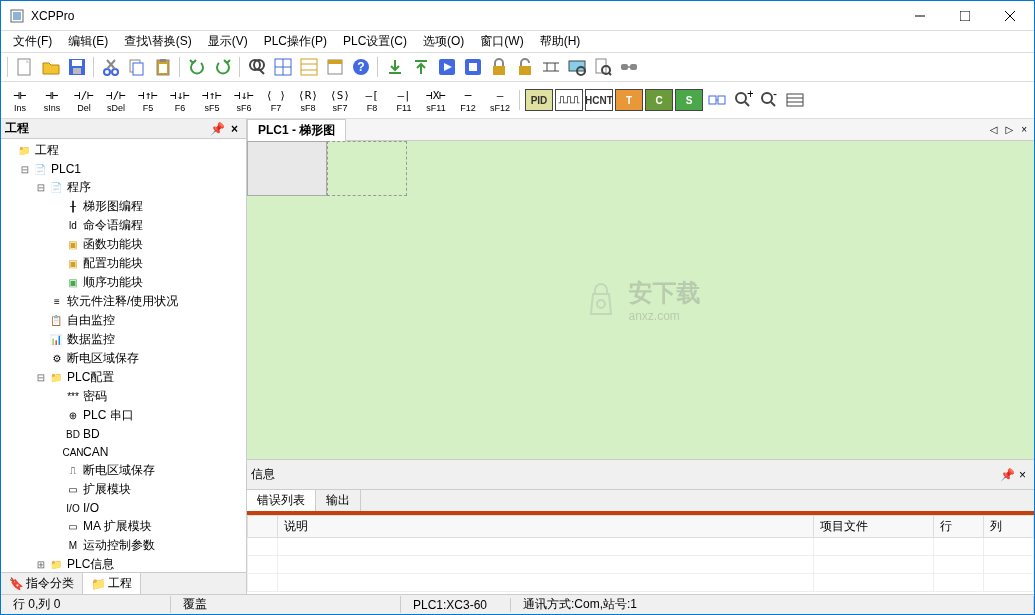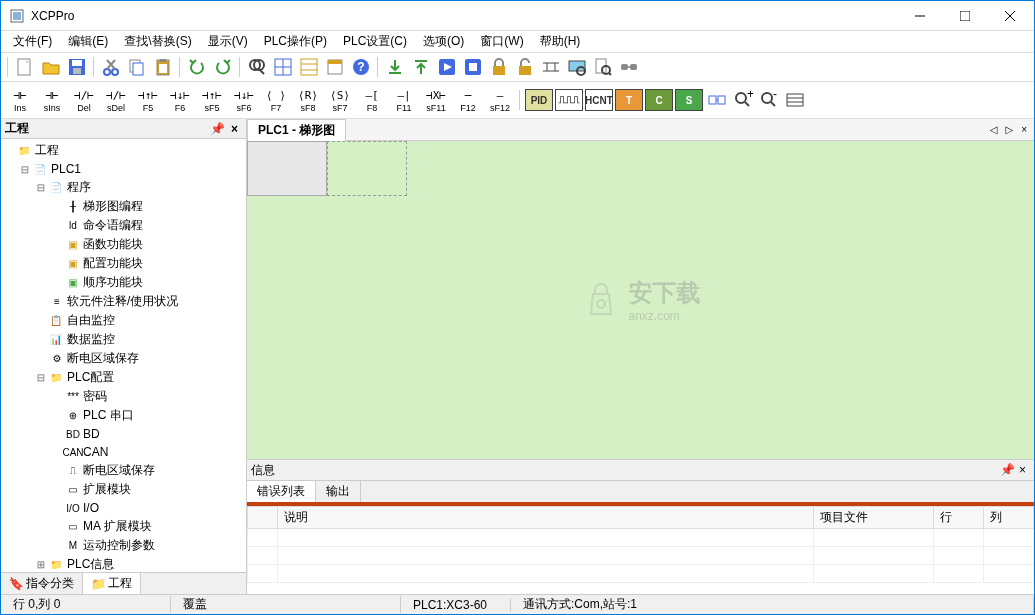--- a/index.html
+++ b/index.html
@@ -35,21 +35,21 @@
 .sidebar-tab.active { background: #fff; border-bottom: 1px solid #fff; margin-bottom: -1px; }
 .content { flex: 1; display: flex; flex-direction: column; overflow: hidden; }
 .doc-tabs { height: 22px; display: flex; align-items: center; border-bottom: 1px solid #ccc; background: #f5f5f5; }
 .doc-tab { padding: 2px 10px; border: 1px solid #ccc; border-bottom: none; background: #fff; cursor: pointer; font-weight: bold; }
 .doc-nav { margin-left: auto; display: flex; gap: 2px; padding-right: 4px; }
 .doc-nav-btn { cursor: pointer; padding: 0 3px; font-size: 10px; }
 .ladder-canvas { flex: 1; background: #d4f0c4; position: relative; overflow: auto; }
 .ladder-rung { position: absolute; top: 0; left: 0; background: #e8e8e8; border: 1px solid #aaa; }
 .ladder-cell { position: absolute; border: 1px dashed #999; background: #d4f0c4; }
 .info-panel { height: 135px; border-top: 1px solid #ccc; display: flex; flex-direction: column; }
-.info-header { height: 21px; background: #f0f0f0; display: flex; align-items: center; padding: 0 4px; border-bottom: 1px solid #ccc; }
+.info-header { height: 30px; background: #f0f0f0; display: flex; align-items: center; padding: 0 4px; border-bottom: 1px solid #ccc; }
 .info-header .pin { margin-left: auto; cursor: pointer; }
 .info-tabs { display: flex; border-bottom: 4px solid #c2410c; background: #f0f0f0; }
 .info-tab { padding: 2px 10px; border-right: 1px solid #ccc; cursor: pointer; background: #f0f0f0; }
 .info-tab.active { background: #fff; }
 .info-body { flex: 1; overflow: auto; }
 .info-table { width: 100%; border-collapse: collapse; }
 .info-table th { text-align: left; padding: 2px 6px; border: 1px solid #ddd; background: #f8f8f8; font-weight: normal; }
 .info-table td { padding: 2px 6px; border: 1px solid #eee; height: 18px; }
 .statusbar { height: 20px; border-top: 1px solid #ccc; display: flex; align-items: center; background: #f0f0f0; }
 .status-cell { padding: 0 12px; border-right: 1px solid #ccc; }

